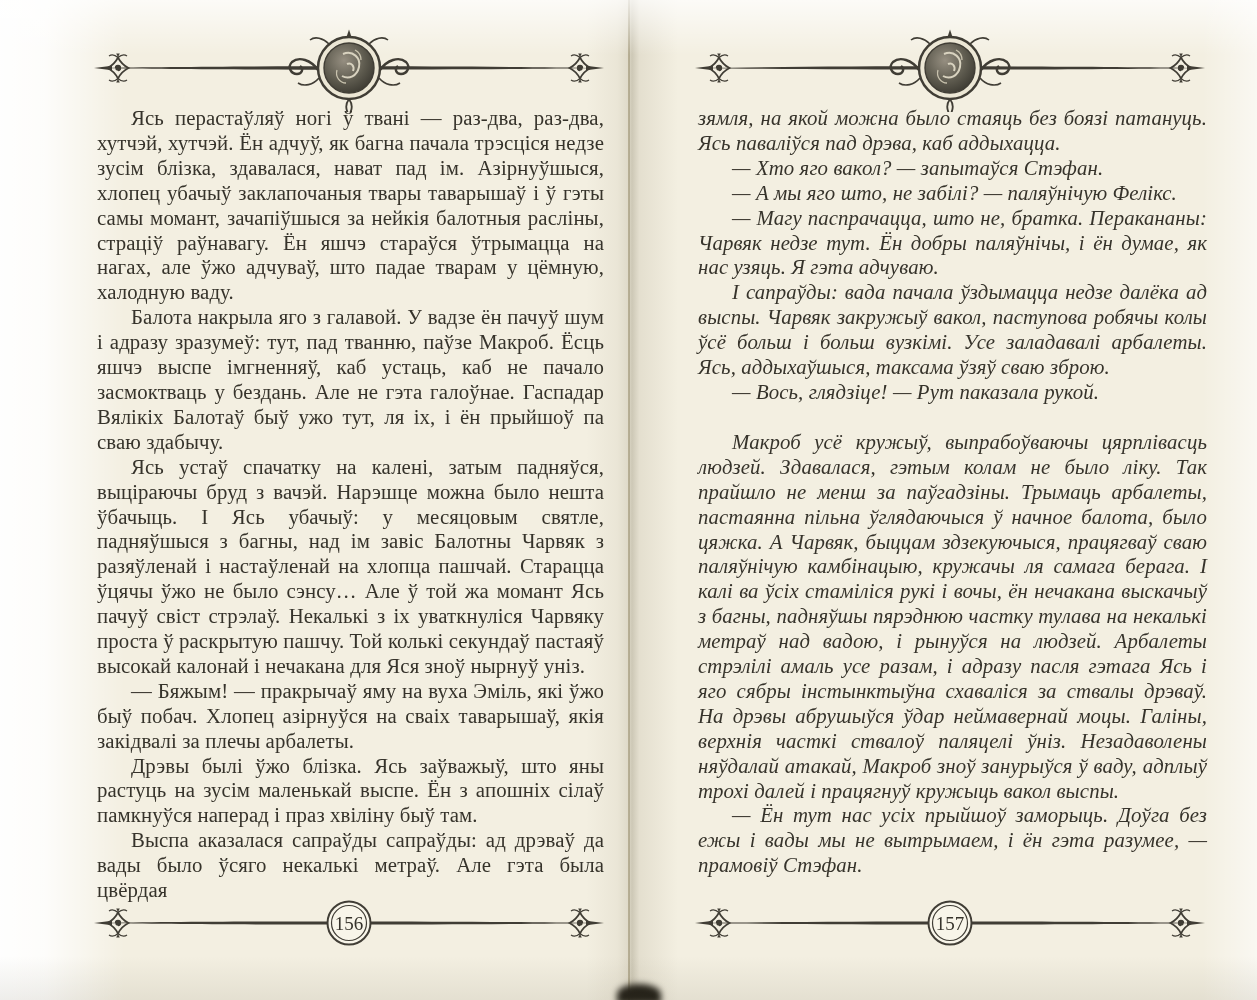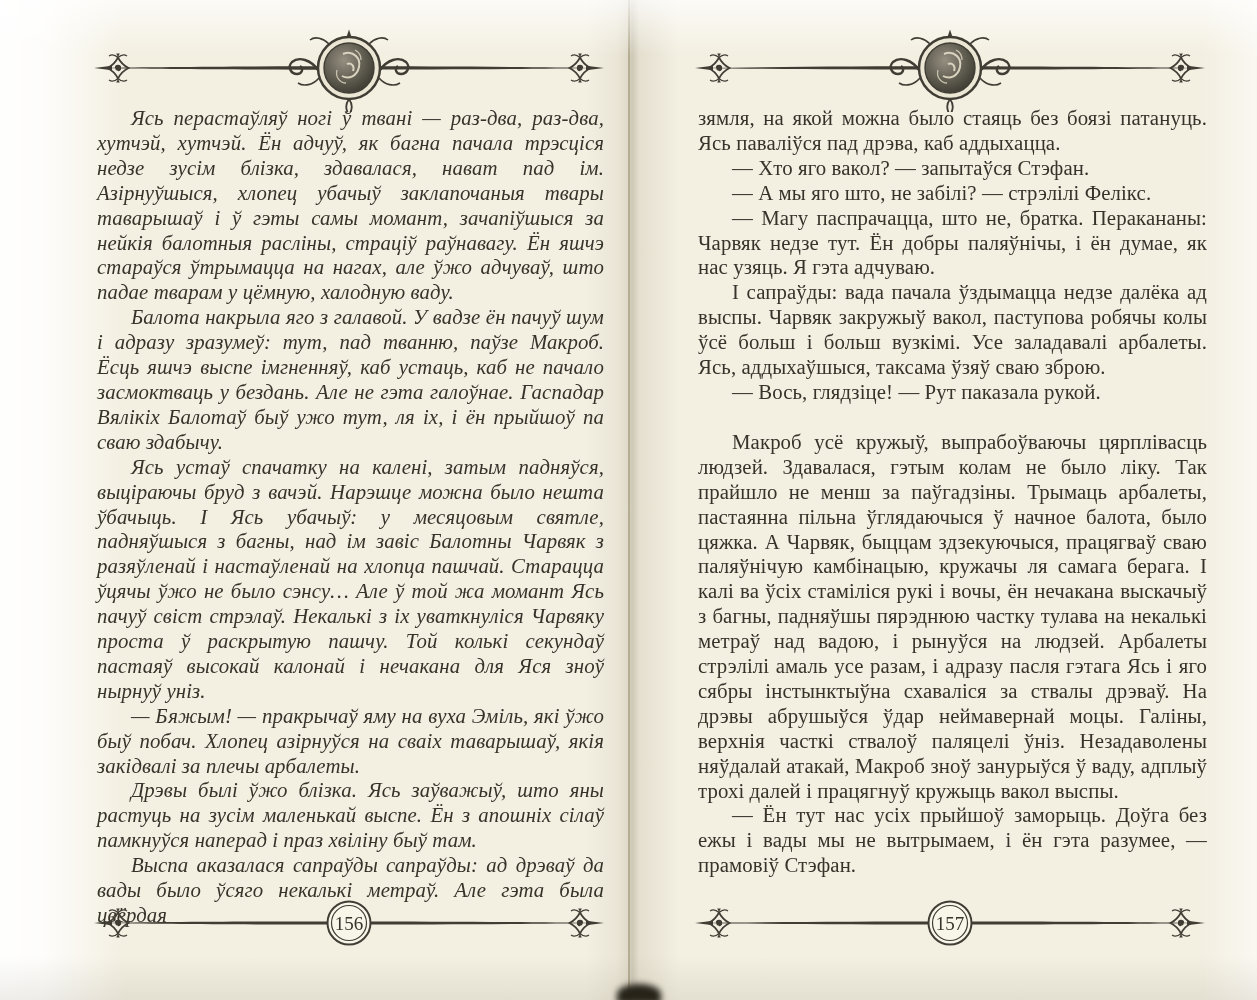--- a/index.html
+++ b/index.html
@@ -31,22 +31,22 @@
     border-radius:50% 50% 0 0;filter:blur(3px);}
   
   .text-col{
     position:absolute;
     color:var(--ink);
     font-size:20.8px;
     line-height:24.9px;
     text-align:justify;
     letter-spacing:.1px;
   }
-  .text-col-left{left:97px;top:106px;width:507px;font-style:italic;}
-  .text-col-right{left:698px;top:106px;width:509px;}
+  .text-col-left{left:97px;top:106px;width:507px;}
+  .text-col-right{left:698px;top:106px;width:509px;font-style:italic;}
   .para{text-indent:34px;}
   .para.no-indent{text-indent:0;}
   .para.gap-before{margin-top:25px;}
   
   .ornament{position:absolute;}
   .header-orn-left{left:93px;top:28px;width:512px;height:84px;}
   .header-orn-right{left:694px;top:28px;width:512px;height:84px;}
   .footer-orn-left{left:93px;top:897px;width:512px;height:56px;}
   .footer-orn-right{left:694px;top:897px;width:512px;height:56px;}
   .orn-fill{fill:var(--ornament);stroke:none;}
@@ -129,21 +129,21 @@
 <svg class="ornament header-orn-right" viewBox="0 0 510 84">
   <path class="orn-fill" d="M6,40 C130,37.8 380,37.8 504,40 C380,42.2 130,42.2 6,40 Z"></path>
   <use href="#finial" transform="translate(24,40)"></use>
   <use href="#finial" transform="translate(486,40) scale(-1,1)"></use>
   <use href="#medallion" transform="translate(255,40)"></use>
 </svg>
 
 <div class="text-col text-col-right">
     <p class="para no-indent">зямля, на якой можна было стаяць без боязі патануць. Ясь паваліўся пад дрэва, каб аддыхацца.</p>
     <p class="para">— Хто яго вакол? — запытаўся Стэфан.</p>
-    <p class="para">— А мы яго што, не забілі? — стрэлілі Фелікс.</p>
+    <p class="para">— А мы яго што, не забілі? — паляўнічую Фелікс.</p>
     <p class="para">— Магу паспрачацца, што не, братка. Перакананы: Чарвяк недзе тут. Ён добры паляўнічы, і ён думае, як нас узяць. Я гэта адчуваю.</p>
     <p class="para">І сапраўды: вада пачала ўздымацца недзе далёка ад выспы. Чарвяк закружыў вакол, паступова робячы колы ўсё больш і больш вузкімі. Усе заладавалі арбалеты. Ясь, аддыхаўшыся, таксама ўзяў сваю зброю.</p>
     <p class="para">— Вось, глядзіце! — Рут паказала рукой.</p>
     <p class="para gap-before">Макроб усё кружыў, выпрабоўваючы цярплівасць людзей. Здавалася, гэтым колам не было ліку. Так прайшло не менш за паўгадзіны. Трымаць арбалеты, пастаянна пільна ўглядаючыся ў начное балота, было цяжка. А Чарвяк, быццам здзекуючыся, працягваў сваю паляўнічую камбінацыю, кружачы ля самага берага. І калі ва ўсіх стаміліся рукі і вочы, ён нечакана выскачыў з багны, падняўшы пярэднюю частку тулава на некалькі метраў над вадою, і рынуўся на людзей. Арбалеты стрэлілі амаль усе разам, і адразу пасля гэтага Ясь і яго сябры інстынктыўна схаваліся за ствалы дрэваў. На дрэвы абрушыўся ўдар неймавернай моцы. Галіны, верхнія часткі ствалоў паляцелі ўніз. Незадаволены няўдалай атакай, Макроб зноў занурыўся ў ваду, адплыў трохі далей і працягнуў кружыць вакол выспы.</p>
     <p class="para">— Ён тут нас усіх прыйшоў заморыць. Доўга без ежы і вады мы не вытрымаем, і ён гэта разумее, — прамовіў Стэфан.</p>
   </div>
 
 <svg class="ornament footer-orn-right" viewBox="0 0 510 56">
   <path class="orn-fill" d="M6,26 C130,23.9 380,23.9 504,26 C380,28.1 130,28.1 6,26 Z"></path>
   <use href="#finial" transform="translate(24,26)"></use>

